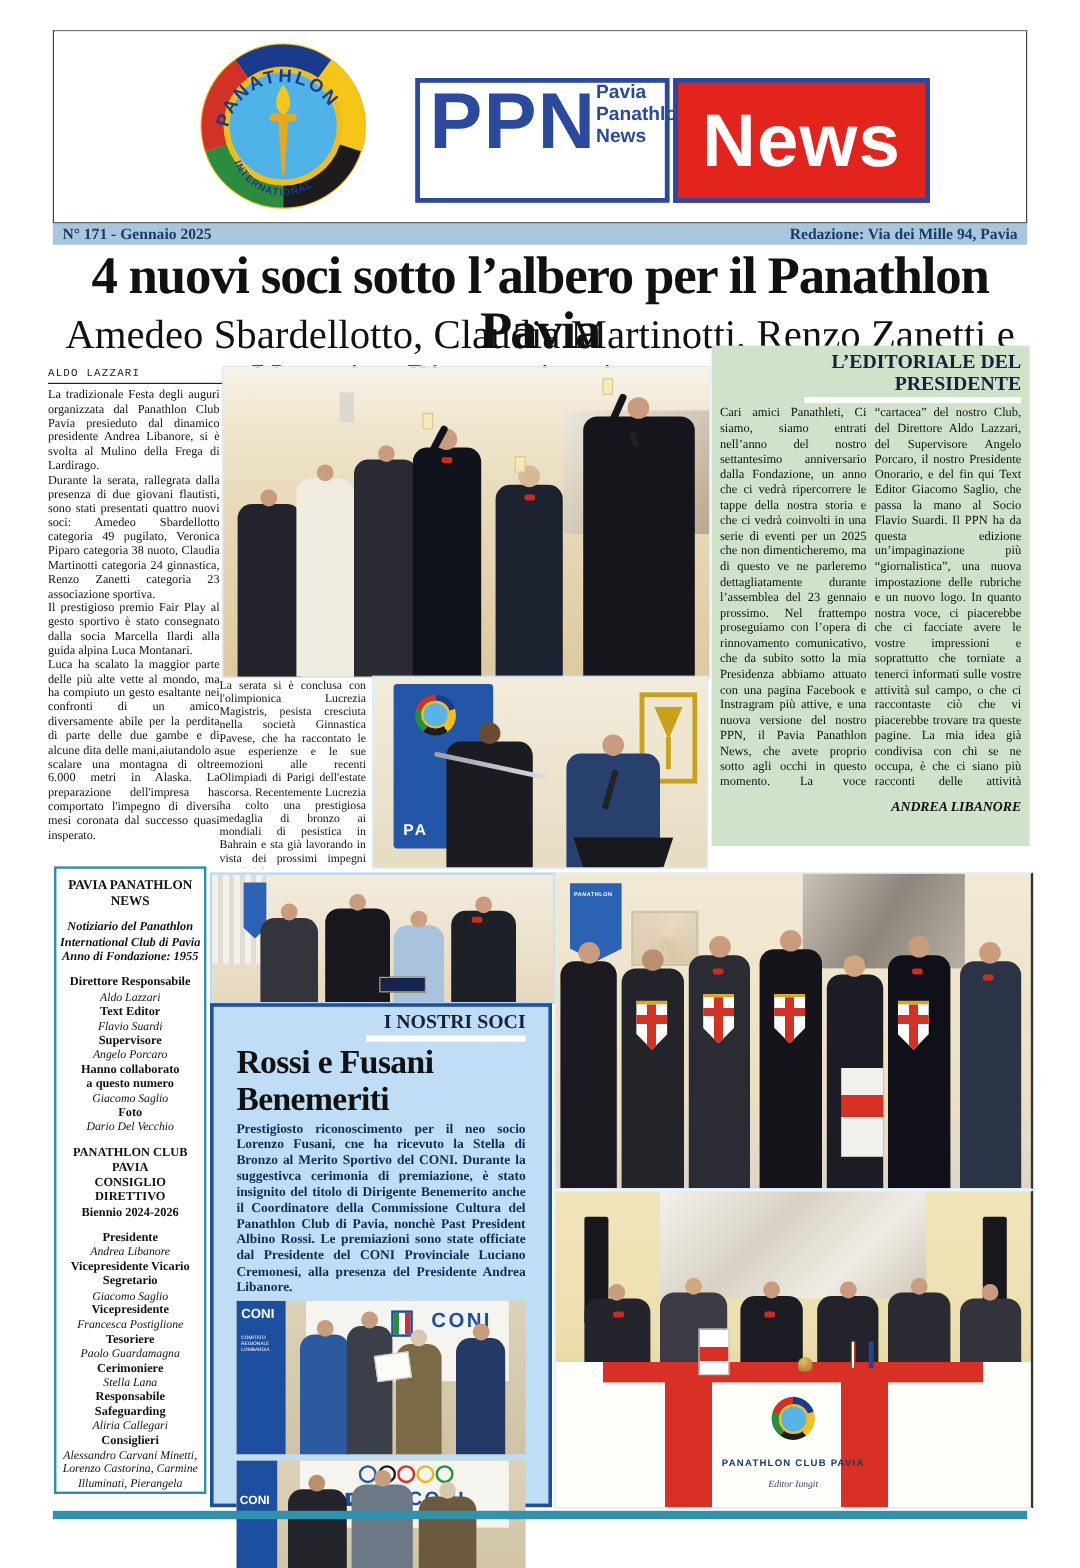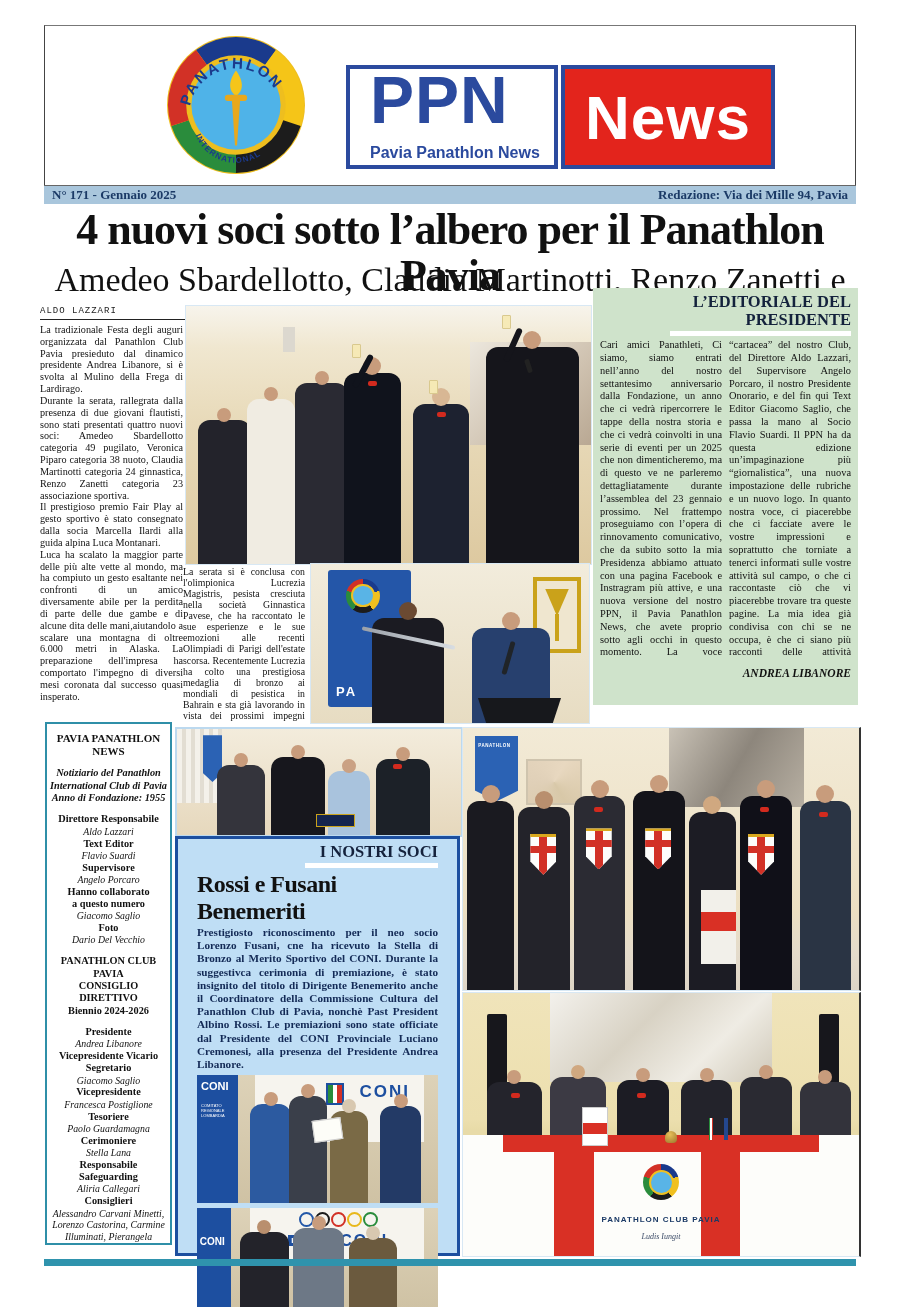--- a/index.html
+++ b/index.html
@@ -1,20 +1,20 @@
 <!DOCTYPE html>
 <html><head>
 <meta charset="utf-8">
 <style>
   html,body{margin:0;padding:0}
   body{width:900px;height:1307px;position:relative;background:#fff;font-family:"Liberation Serif",serif;color:#111;overflow:hidden}
   .abs{position:absolute}
   
   .hdr{left:44px;top:25px;width:810px;height:160px;border-left:1px solid #444;border-right:1px solid #444;border-top:1px solid #777;background:#fff}
-  .ppnbox{left:345px;top:64px;width:212px;height:104px;background:#fff;border:4px solid #2b4a9e;box-sizing:border-box;display:flex;flex-direction:column;justify-content:space-between;padding:0 6px 3px 20px}
+  .ppnbox{left:345px;top:64px;width:212px;height:104px;background:#fff;border:4px solid #2b4a9e;box-sizing:border-box;display:flex;justify-content:space-between;padding:0 6px 3px 8px}
   .ppnbox .big{font-family:"Liberation Sans",sans-serif;font-weight:bold;font-size:66px;line-height:.95;color:#2b4a9e;letter-spacing:1px}
   .ppnbox .tag{font-family:"Liberation Sans",sans-serif;font-weight:bold;font-size:16px;color:#2b4a9e}
   .newsbox{left:560px;top:64px;width:214px;height:104px;background:#e3241c;border:4px solid #2b4a9e;box-sizing:border-box;display:flex;align-items:center;justify-content:center}
   .newsbox .big{font-family:"Liberation Sans",sans-serif;font-weight:bold;font-size:62px;color:#fff;letter-spacing:1px}
   .datebar{left:44px;top:185px;width:812px;height:19px;background:#a9c6dc;border-top:1px solid #666;display:flex;justify-content:space-between;align-items:center;padding:0 8px;box-sizing:border-box;font-weight:bold;font-size:13px;color:#1b3a66}
   
   .headline{left:40px;top:207px;width:820px;text-align:center;font-weight:bold;font-size:44px;letter-spacing:-1px;line-height:1.05}
   .subhead{left:40px;top:261px;width:820px;text-align:center;font-size:34px;line-height:1.1}
   .byline{left:40px;top:306px;font-family:"Liberation Mono",monospace;font-size:9px;letter-spacing:1px;color:#222}
   .byrule{left:40px;top:319px;width:205px;height:1px;background:#222}
@@ -25,21 +25,21 @@
   
   .edit{left:593px;top:288px;width:265px;height:417px;background:#cfe3cb;box-sizing:border-box;padding:5px 7px}
   .kicker{font-weight:bold;font-size:16.5px;color:#14223c;text-align:right;line-height:1.1}
   .kbar{height:5px;background:#fff;margin:2px 0 3px auto;width:72%}
   .etitle{font-weight:bold;font-size:28px;letter-spacing:-.5px;line-height:1.05;margin-bottom:4px}
   .ebody{column-count:2;column-gap:7px;font-size:10.4px;line-height:1.23;text-align:justify;height:326px;overflow:hidden}
   .esig{text-align:right;font-weight:bold;font-style:italic;font-size:11.5px;margin-top:2px}
   
   .soci{left:175px;top:836px;width:285px;height:420px;background:#bfdef5;border:3px solid #1d4f9f;box-sizing:border-box;padding:4px 19px}
   .soci .kbar{width:55%}
-  .stitle{font-weight:bold;font-size:24px;letter-spacing:-.5px;line-height:1.1;margin:1px 0 2px 0}
+  .stitle{font-weight:bold;font-size:28px;letter-spacing:-.5px;line-height:1.1;margin:1px 0 2px 0}
   .sbody{font-weight:bold;font-size:11.2px;line-height:1.18;text-align:justify;color:#132a56}
   
   .side{left:45px;top:722px;width:127px;height:523px;border:2px solid #2f8fa8;box-sizing:border-box;background:#fff;text-align:center;padding:8px 3px;font-size:10.3px;line-height:1.2;overflow:hidden}
   .side .b{font-weight:bold}
   .side .bi{font-weight:bold;font-style:italic}
   .side .gap{height:9px}
   .side .role{font-weight:bold;white-space:pre-line}
   .side .nm{font-style:italic;font-size:9.8px}
   
   .foot{left:44px;top:1259px;width:812px;height:7px;background:#2f93ad}
@@ -240,21 +240,21 @@
   <div class="ps sm" style="left:22%;bottom:44%;width:14%;height:24%;--c:#3c3a44;--fc:#d0a880"></div>
   <div class="ps sm" style="left:39%;bottom:44%;width:13%;height:23%;--c:#1c1c24"></div>
   <div class="bt" style="left:44%;bottom:60%"></div>
   <div class="ps sm" style="left:55%;bottom:44%;width:13%;height:23%;--c:#23232b"></div>
   <div class="ps sm" style="left:70%;bottom:44%;width:13%;height:24%;--c:#2a2a32"></div>
   <div class="ps sm" style="left:85%;bottom:44%;width:13%;height:22%;--c:#33333b"></div>
   <div class="abs" style="left:0;bottom:0;width:100%;height:46%;background:linear-gradient(90deg,#fdfdfa 0 23%,#d93025 23% 33%,#fdfdfa 33% 60%,#d93025 60% 70%,#fdfdfa 70% 100%)">
     <div class="abs" style="left:0;top:0;width:100%;height:14%;background:linear-gradient(90deg,transparent 0 10%,#d93025 10% 90%,transparent 90%)"></div>
     <div class="miniring" style="left:45.5%;top:24%;width:36px;height:36px"></div>
     <div class="ptx" style="left:0;top:66%;width:100%;text-align:center;color:#1b3a66;font-weight:bold;font-size:8px;letter-spacing:1px">PANATHLON CLUB PAVIA</div>
-    <div class="abs" style="left:0;top:80%;width:100%;text-align:center;color:#3a4a66;font-style:italic;font-size:8px;font-family:'Liberation Serif',serif">Ludis Iungit</div>
+    <div class="abs" style="left:0;top:80%;width:100%;text-align:center;color:#3a4a66;font-style:italic;font-size:8px;font-family:'Liberation Serif',serif">Editor Iungit</div>
   </div>
   <div class="abs" style="left:30%;bottom:42%;width:6%;height:14%;background:linear-gradient(180deg,#fff 40%,#d93025 40% 70%,#fff 70%);border:1px solid #ccc"></div>
   <div class="abs" style="left:51%;bottom:43%;width:12px;height:12px;background:radial-gradient(circle at 40% 30%,#e8c05a,#9a742a);border-radius:50% 50% 4px 4px"></div>
   <div class="abs" style="left:62%;bottom:44%;width:4px;height:22px;background:linear-gradient(90deg,#2a8c3c 33%,#fff 33% 66%,#d23126 66%)"></div>
   <div class="abs" style="left:66%;bottom:44%;width:4px;height:22px;background:#24478e"></div>
 </div>
 
 <div class="abs side">
   <div class="b" style="white-space:pre-line;font-size:11px">PAVIA PANATHLON
 NEWS</div>

